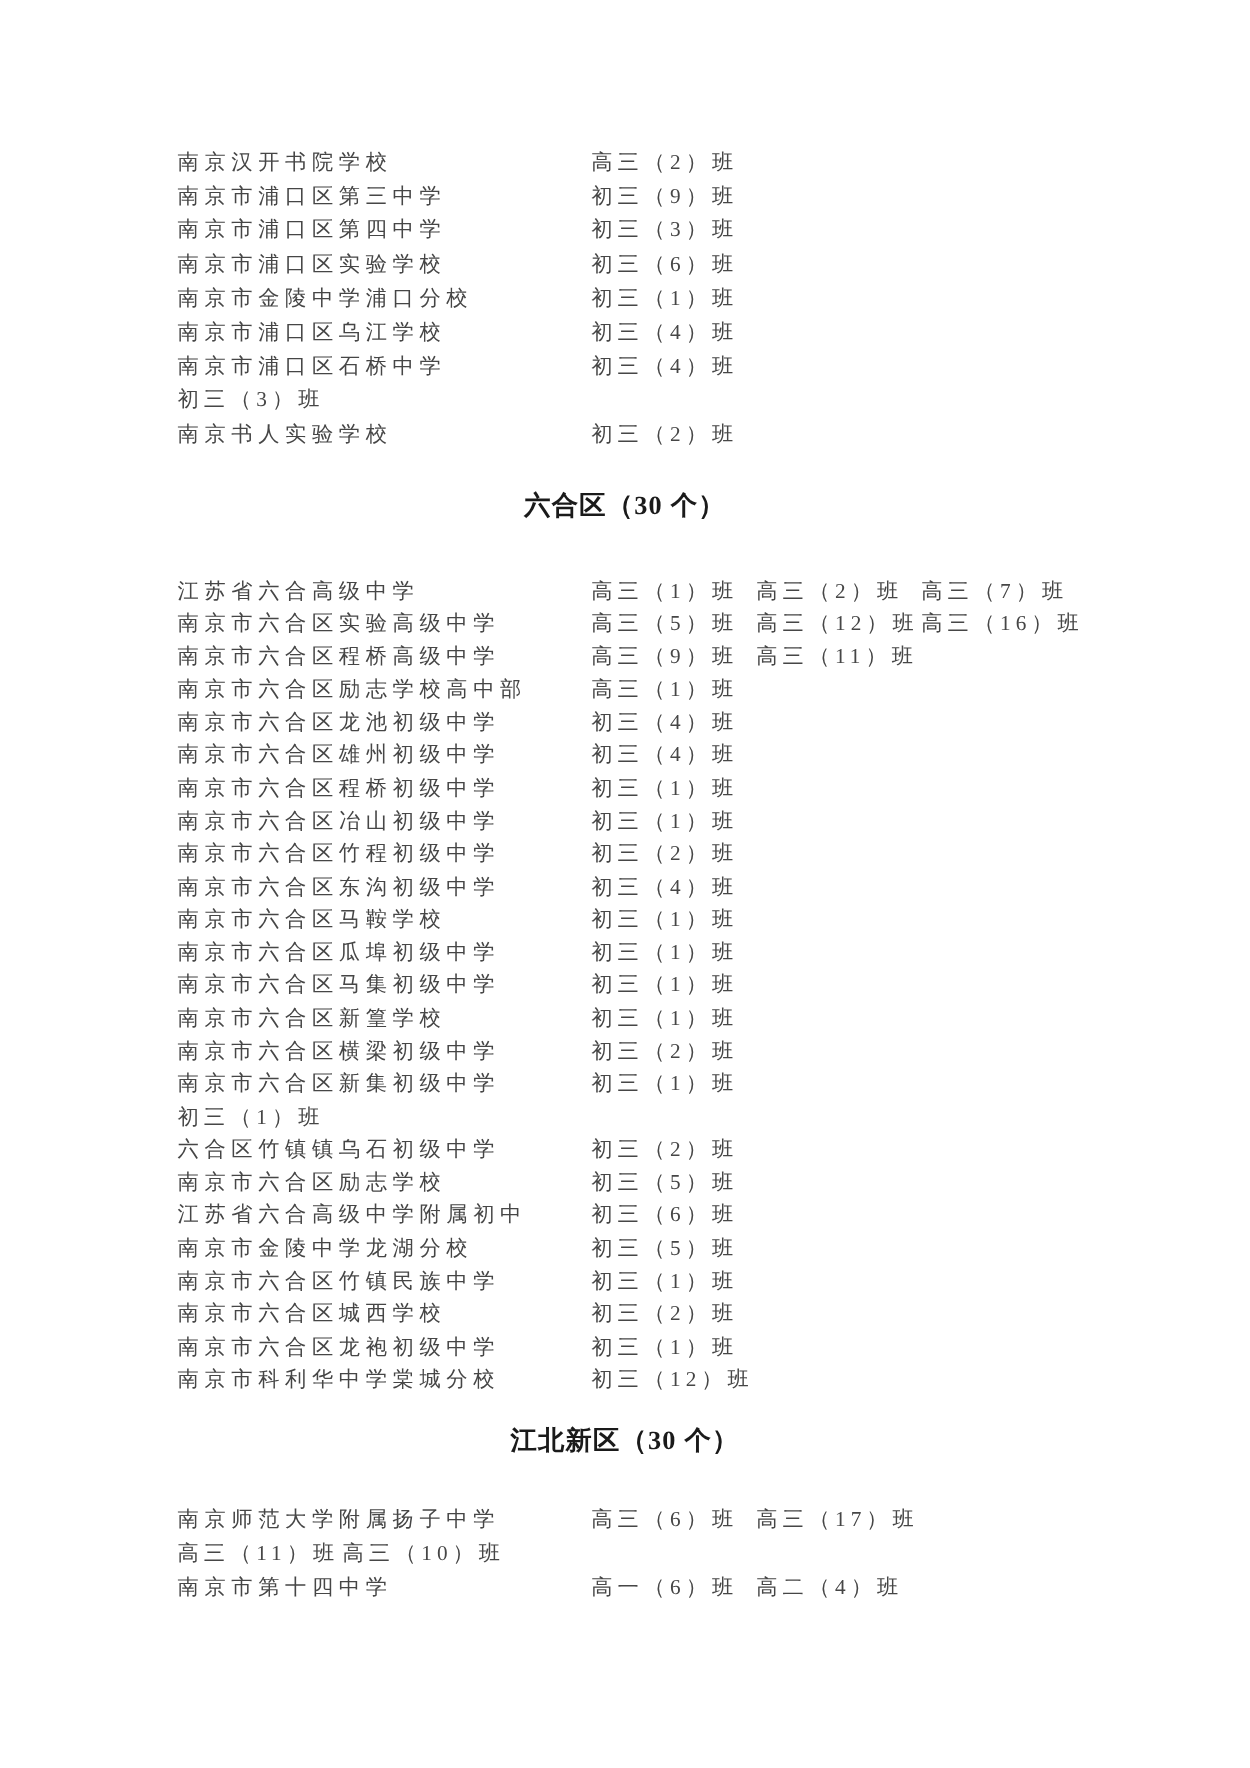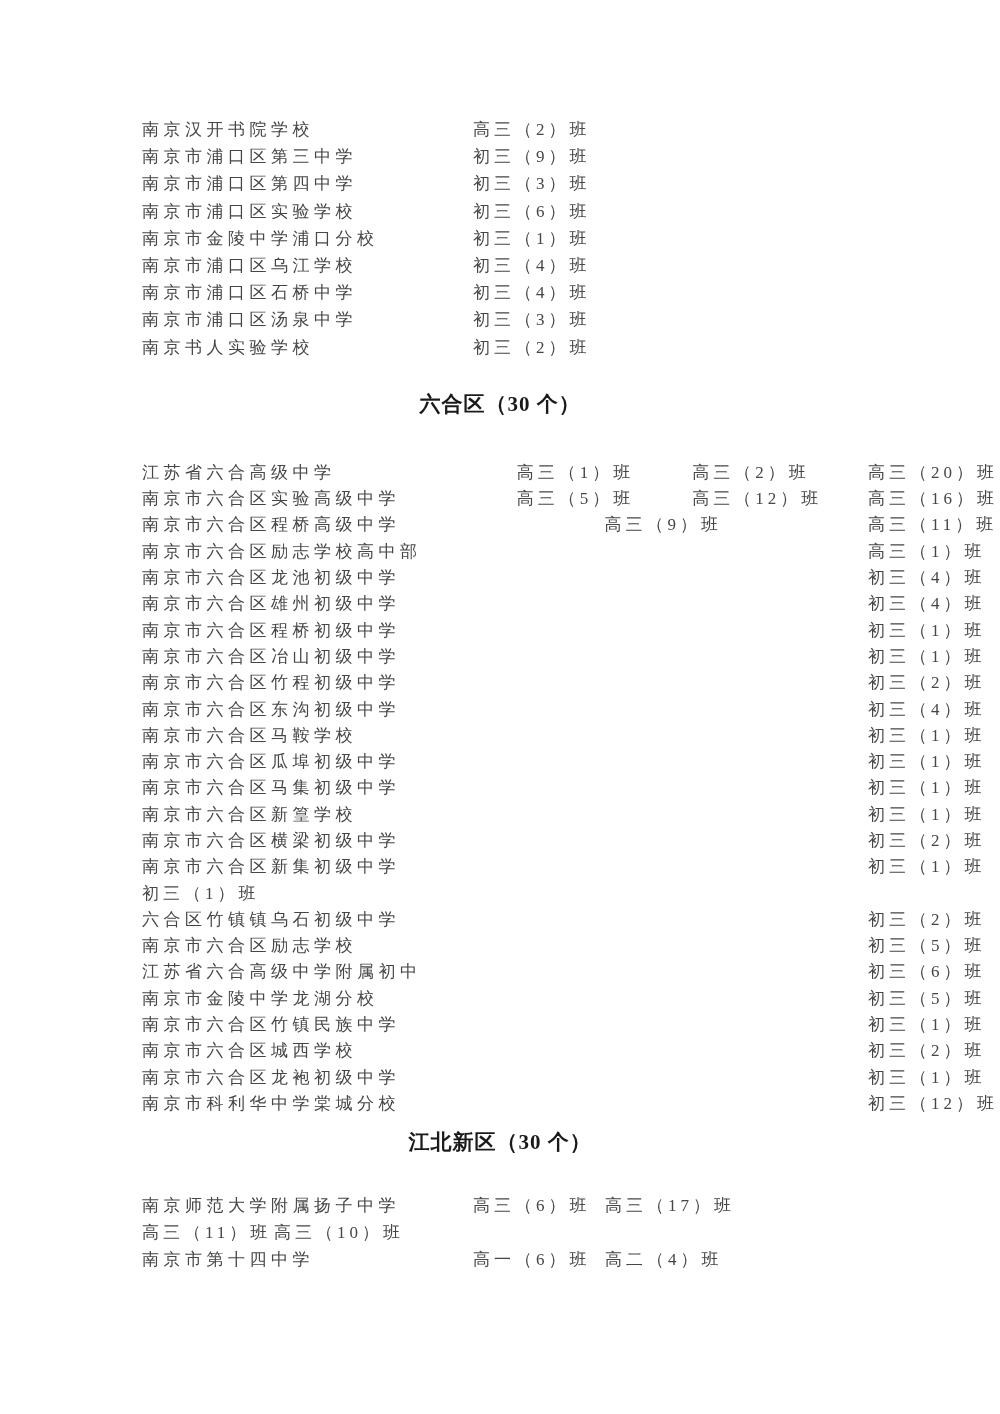--- a/index.html
+++ b/index.html
@@ -19,21 +19,21 @@
     color: #464646;
   }
   .rows { }
   .row {
     display: flex;
     align-items: flex-start;
     padding-left: 142px;
     white-space: nowrap;
   }
   .rows.s0 .row { line-height: 27.2px; }
-  .rows.s1 .row { line-height: 26.3px; justify-content: space-between; }
+  .rows.s1 .row { line-height: 26.3px; }
   .rows.s2 .row { line-height: 27px; }
   .school {
     display: inline-block;
     width: 331px;
     font-size: 17px;
     letter-spacing: 4.5px;
     white-space: nowrap;
   }
   .cls {
     display: inline-block;
@@ -45,21 +45,21 @@
   .section-heading {
     font-family: Liberation Serif, serif;
     font-weight: bold;
     font-size: 21px;
     line-height: 30px;
     text-align: center;
     color: #1a1a1a;
     letter-spacing: 1px;
   }
   .section-heading.s1 { margin: 28px 0 41px 0; }
-  .section-heading.s2 { margin: 10px 0 35px 0; }
+  .section-heading.s2 { margin: 20px 0 35px 0; }
 </style>
 </head>
 <body>
 
 <div class="page">
   <div id="sections-root" style="color: rgb(70, 70, 70);">
       <div class="rows s0">
         <div class="row">
           <span class="school">南京汉开书院学校</span>
           <span class="cls">高三（2）班</span>
@@ -82,35 +82,34 @@
         </div>
         <div class="row">
           <span class="school">南京市浦口区乌江学校</span>
           <span class="cls">初三（4）班</span>
         </div>
         <div class="row">
           <span class="school">南京市浦口区石桥中学</span>
           <span class="cls">初三（4）班</span>
         </div>
         <div class="row">
-          <span class="school">南京市浦口区汤泉中学</span>
           <span class="cls">初三（3）班</span>
         </div>
         <div class="row">
           <span class="school">南京书人实验学校</span>
           <span class="cls">初三（2）班</span>
         </div>
       </div>
       <div class="section-heading s1" style="color: rgb(26, 26, 26);">六合区（30 个）</div>
       <div class="rows s1">
         <div class="row">
           <span class="school">江苏省六合高级中学</span>
           <span class="cls">高三（1）班</span>
           <span class="cls">高三（2）班</span>
-          <span class="cls">高三（20）班</span>
+          <span class="cls">高三（7）班</span>
         </div>
         <div class="row">
           <span class="school">南京市六合区实验高级中学</span>
           <span class="cls">高三（5）班</span>
           <span class="cls">高三（12）班</span>
           <span class="cls">高三（16）班</span>
         </div>
         <div class="row">
           <span class="school">南京市六合区程桥高级中学</span>
           <span class="cls">高三（9）班</span>

